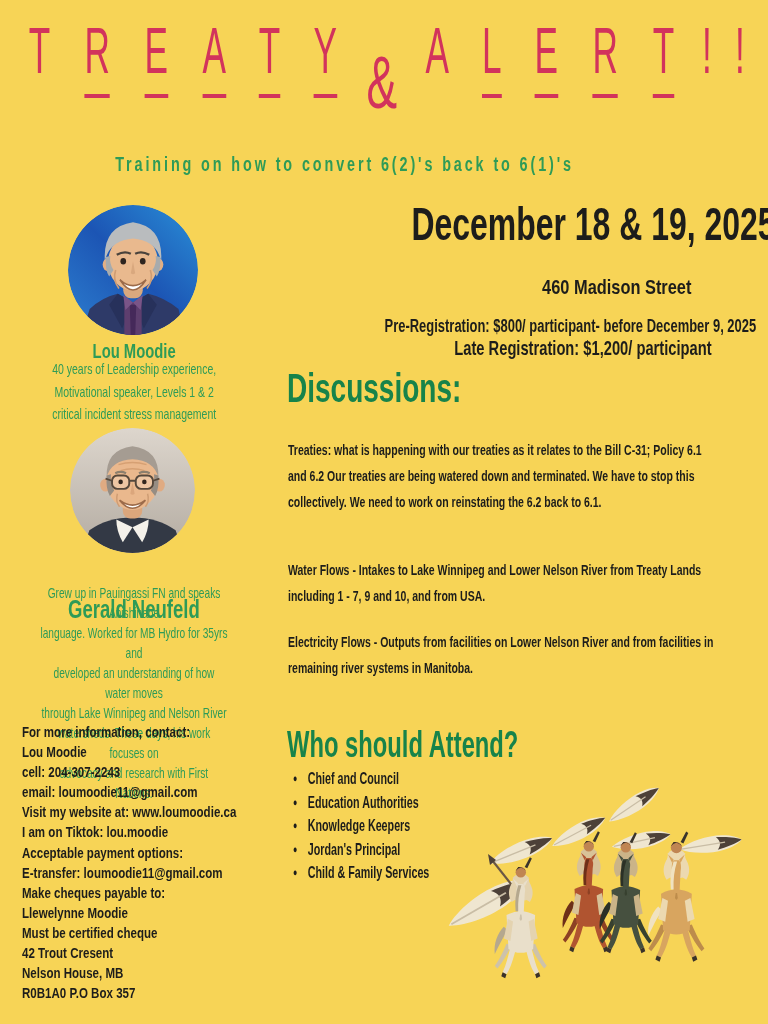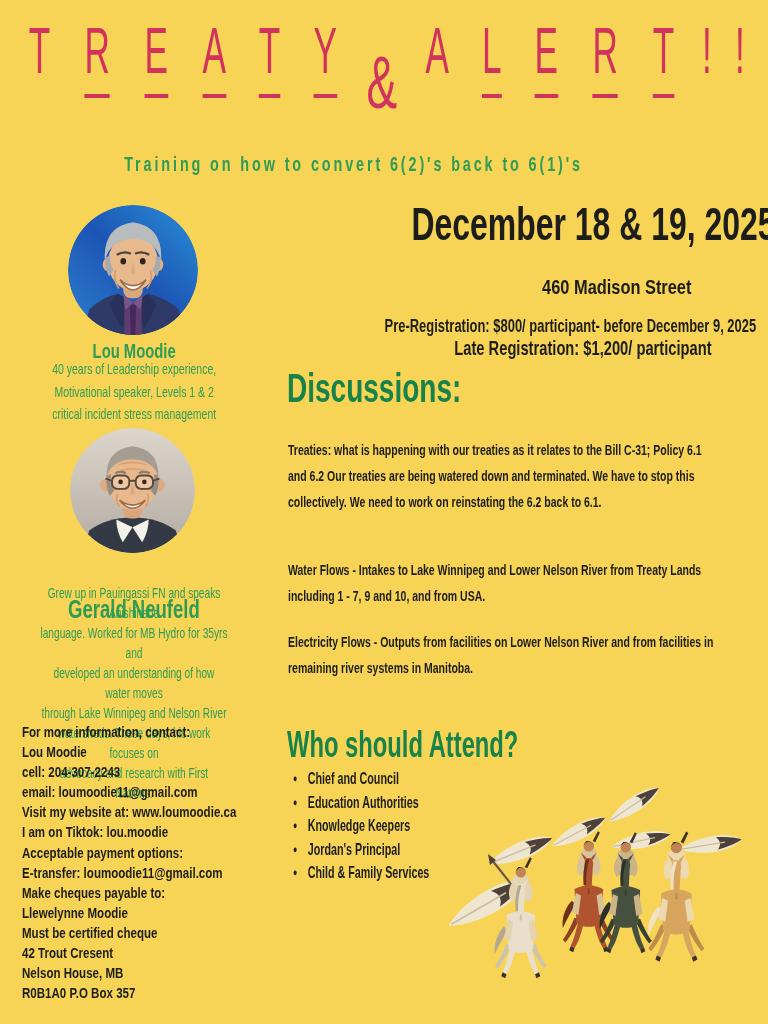--- a/index.html
+++ b/index.html
@@ -27,21 +27,21 @@
     font-size:64px;line-height:1.05;font-weight:400;display:inline-block;
     transform:scaleX(0.55);padding-bottom:9px;
   }
   .tl.ul{border-bottom:4px solid currentColor;}
   .amp{
     font-size:74px;font-weight:400;display:inline-block;margin-top:28px;
     transform:scaleX(0.62);line-height:1;
   }
   .main-title{position:absolute;top:97px;left:0;width:768px;text-align:center;white-space:nowrap;}
   .main-title>span{display:inline-block;font-size:44px;font-weight:700;transform:scaleX(0.73);}
-  .subtitle{position:absolute;top:153px;left:16px;width:676px;text-align:center;white-space:nowrap;color:var(--tgreen);}
+  .subtitle{position:absolute;top:153px;left:7px;width:676px;text-align:center;white-space:nowrap;color:var(--tgreen);}
   .subtitle>span{display:inline-block;font-size:20px;font-weight:700;letter-spacing:4px;transform:scaleX(0.72);}
   
   .photo{position:absolute;border-radius:50%;overflow:hidden;}
   #lou-photo{left:68px;top:205px;width:130px;height:130px;}
   #gerald-photo{left:70px;top:428px;width:125px;height:125px;}
   .photo svg{display:block;width:100%;height:100%;}
   .speaker-name{position:absolute;left:0;width:268px;text-align:center;color:var(--tgreen);font-weight:700;white-space:nowrap;}
   .speaker-name>span{display:inline-block;transform:scaleX(0.74);}
   #lou-name{top:340px;font-size:20px;}
   #gerald-name{top:552px;font-size:25px;margin-top:43px;}

